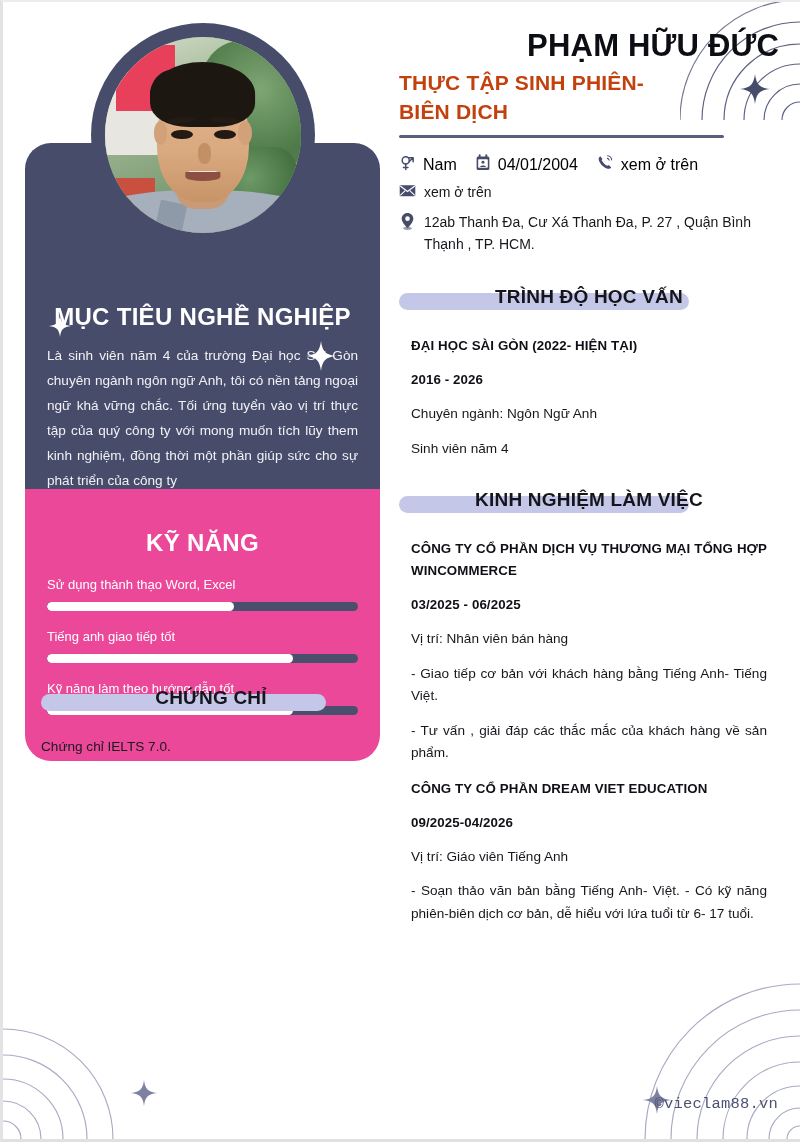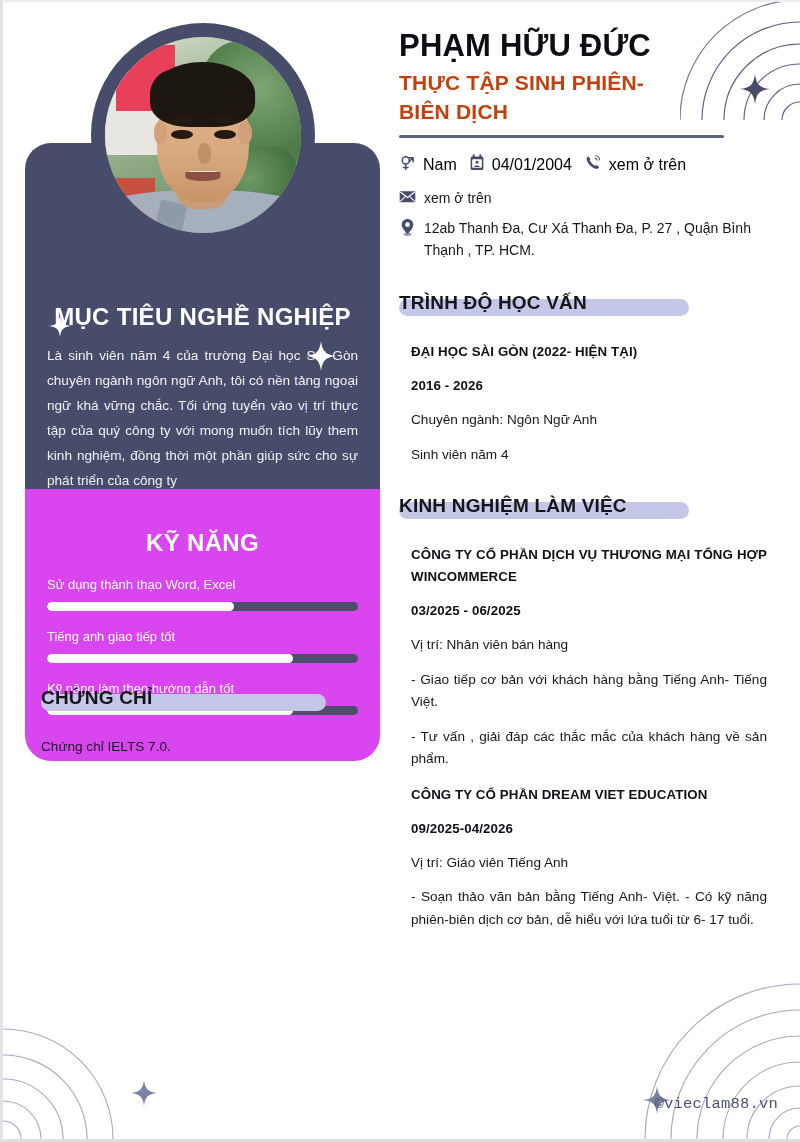--- a/index.html
+++ b/index.html
@@ -90,21 +90,21 @@
     margin-bottom:12px;
   }
   .objective-text {
     color:#f1f1f5;
     font-size:13.6px;
     line-height:25px;
     text-align:justify;
   }
 
   .skills-card {
-    background:#d946ef;
+    background:#ec4899;
     border-radius:0 0 26px 26px;
     margin-top:-26px;
     padding:40px 22px 30px;
     position:relative;
   }
   .skills-card .sec-title-light { margin-bottom:18px; }
   .skill-label {
     color:#ffffff;
     font-size:13px;
     line-height:20px;
@@ -121,20 +121,21 @@
 
   
   .cert-block { position:absolute; left:38px; top:682px; width:340px; }
 
   
   .hl-head {
     position:relative;
     display:block;
     margin-bottom:25px;
     height:27px;
+    text-align:center;
   }
   .hl-pill {
     position:absolute;
     left:0; bottom:0;
     height:17px;
     background:#c5c7e8;
     border-radius:9px;
   }
   .hl-text {
     position:relative;
@@ -147,20 +148,21 @@
 
   
   .right-col { position:absolute; left:396px; top:22px; width:380px; }
 
   .name {
     font-size:31px;
     font-weight:700;
     color:#0d0e13;
     letter-spacing:.2px;
     line-height:44px;
+    text-align:right;
   }
   .job-title {
     font-size:21px;
     font-weight:700;
     color:#c2410c;
     line-height:29px;
     letter-spacing:.2px;
   }
   .name-rule {
     height:3px; background:#5a5f7d;
@@ -172,21 +174,21 @@
     display:flex;
     align-items:flex-start;
     gap:8px;
     margin-bottom:6px;
     font-size:14px;
     color:#17181e;
     line-height:22px;
   }
   .contact-line .ci { flex:0 0 auto; margin-top:1px; }
   .contact-pair { display:flex; align-items:center; gap:7px; }
-  .contact-row-1 { display:flex; align-items:center; gap:12px; margin-bottom:12px; }
+  .contact-row-1 { display:flex; align-items:center; gap:18px; margin-bottom:6px; }
 
   .body-text { font-size:13.6px; color:#17181e; line-height:22.5px;margin-top:21px; }
   .body-bold { font-size:13.3px; color:#0f1016; font-weight:700; line-height:22px; letter-spacing:.1px; }
   .body-just { text-align:justify; }
 
   .blk { margin-bottom:13px; }
   .edu-block p, .exp-block p { margin:12px; }
 
   .watermark {
     position:absolute;

